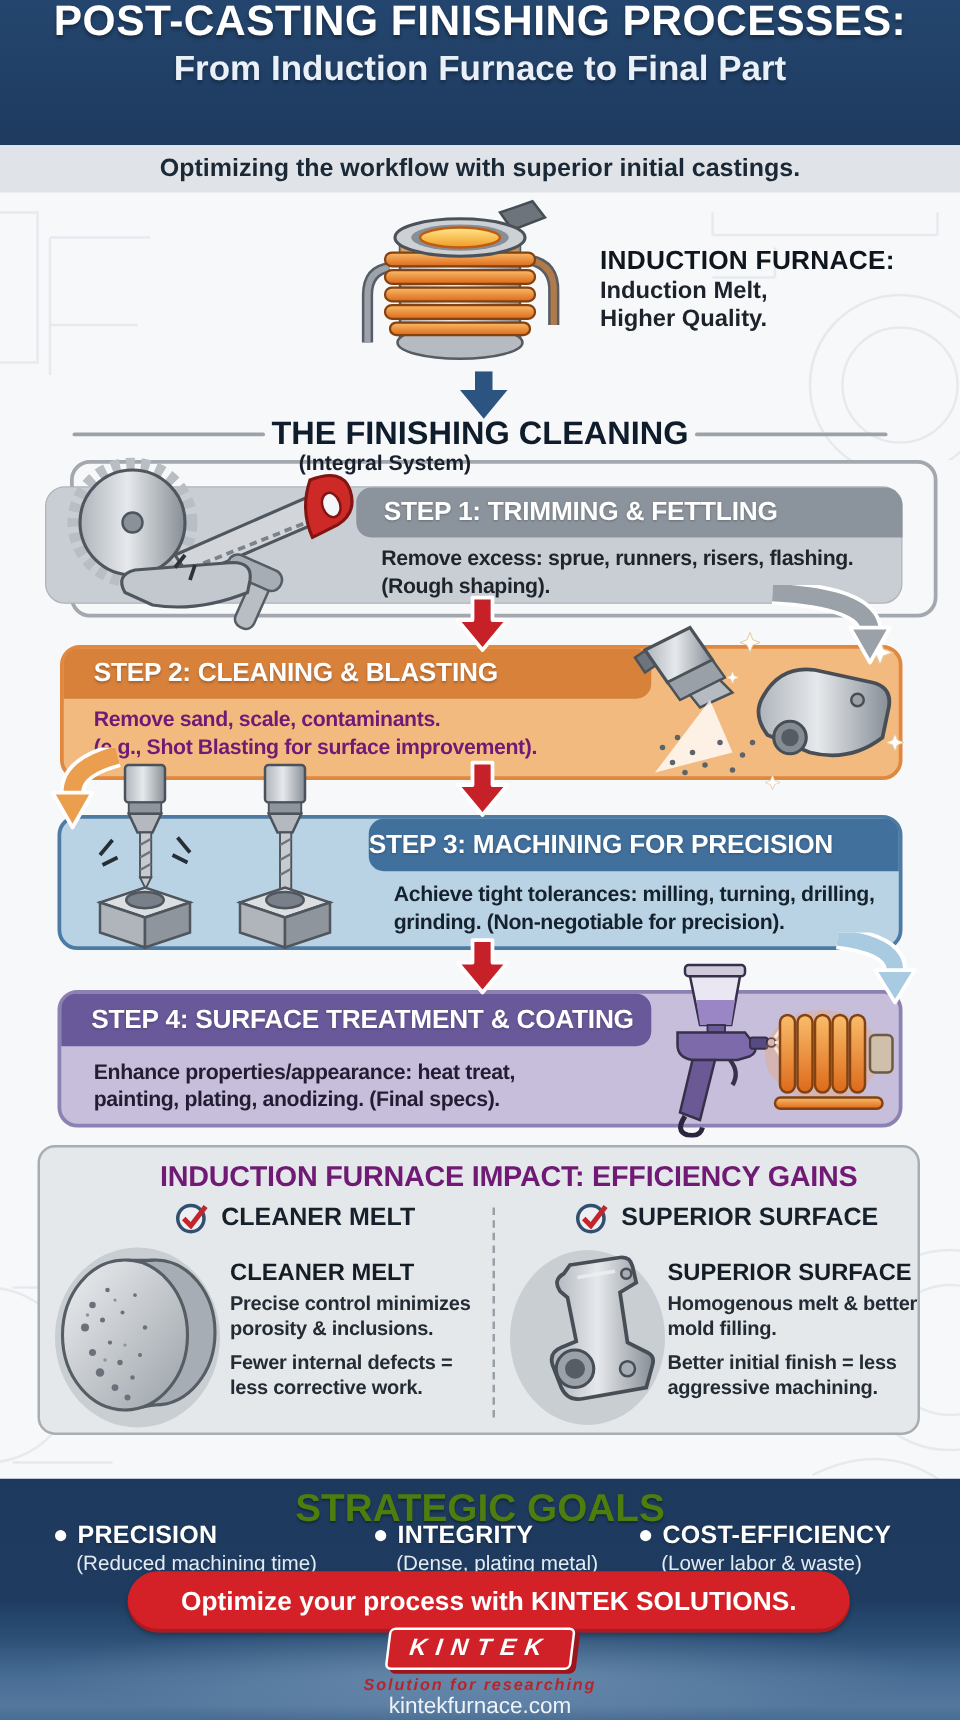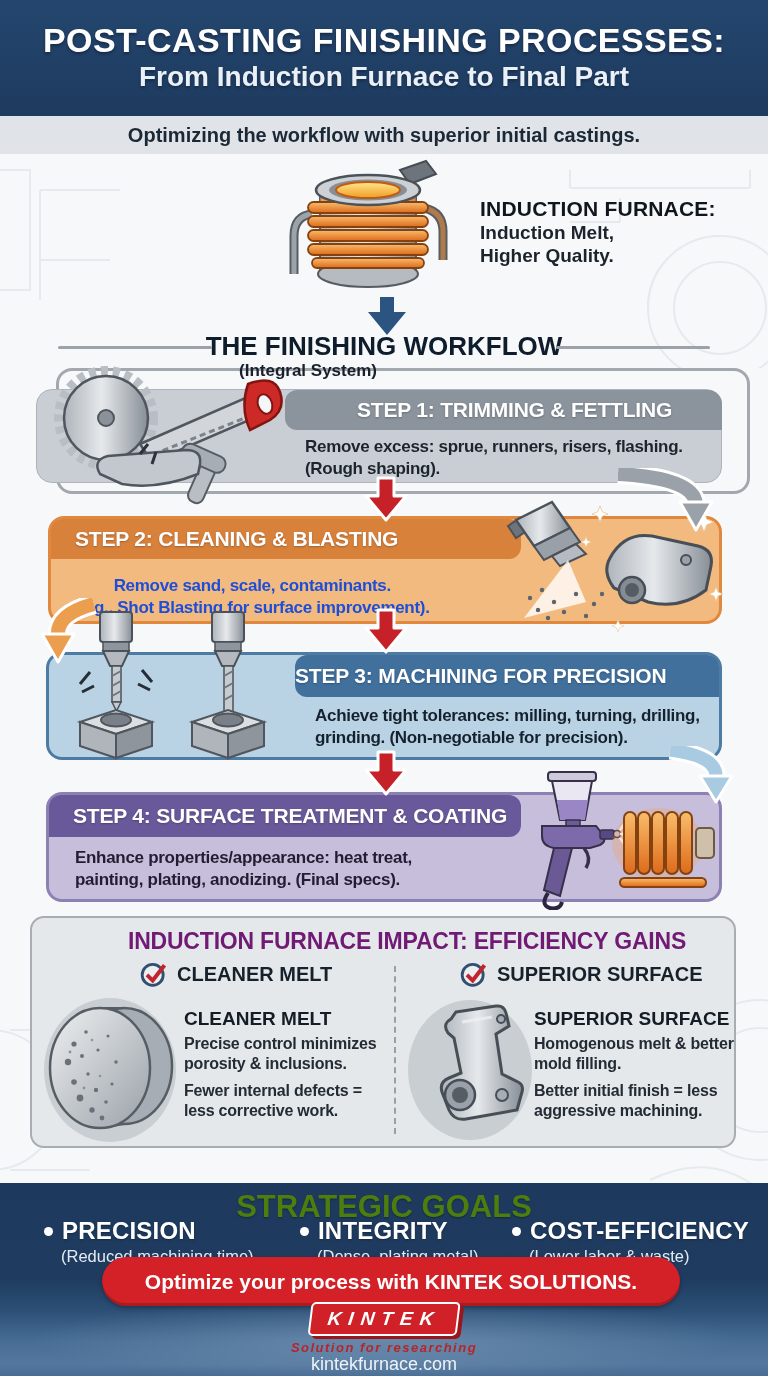--- a/index.html
+++ b/index.html
@@ -5,21 +5,21 @@
   html,body{margin:0;padding:0;background:#555;}
   .page{position:relative;width:768px;height:1376px;margin:0 auto;background:#f7f8f9;
         font-family:"Liberation Sans",sans-serif;overflow:hidden;}
   .abs{position:absolute;}
 
   
   .bg-sketch{opacity:.12;pointer-events:none;z-index:0;}
 
   
   .masthead{left:0;top:0;width:768px;height:116px;background:linear-gradient(180deg,#24466e,#1e3a5f);
-            display:flex;flex-direction:column;align-items:center;justify-content:center;z-index:2;}
+            display:flex;flex-direction:column;align-items:center;z-index:2;}
   .masthead .t1{font-size:34px;font-weight:800;color:#ffffff;letter-spacing:.4px;line-height:1.05;
                 text-shadow:0 2px 3px rgba(0,0,0,.35);}
   .masthead .t2{font-size:28px;font-weight:700;color:#eaf0f7;margin-top:3px;
                 text-shadow:0 2px 3px rgba(0,0,0,.3);}
   .tagbar{left:0;top:116px;width:768px;height:38px;background:#e0e3e7;display:flex;align-items:center;
           justify-content:center;font-size:20px;font-weight:700;color:#1b2836;z-index:2;}
 
   
   .furnace-text{left:480px;top:197px;width:260px;z-index:2;}
   .furnace-text .fh{font-size:21px;font-weight:800;color:#0f161d;letter-spacing:.2px;}
@@ -32,26 +32,26 @@
   .wf-outline{left:56px;top:368px;width:688px;height:120px;border:3px solid #a2a8ae;border-radius:16px;z-index:1;}
 
   
   .step{border-radius:16px;z-index:2;box-sizing:border-box;}
   .step .band{position:absolute;top:0;height:40px;display:flex;align-items:center;}
   .step .band .btitle{font-size:21px;font-weight:800;color:#ffffff;letter-spacing:-.2px;
                       text-shadow:0 1px 2px rgba(0,0,0,.25);white-space:nowrap;}
   .step .body{position:absolute;font-size:17px;font-weight:600;letter-spacing:-.3px;line-height:1.28;}
 
   .step1{left:36px;top:389px;width:686px;height:94px;background:#c9ced4;border:1px solid #aeb4ba;}
-  .step1 .band{left:248px;width:437px;background:#8b939c;border-radius:12px 14px 0 12px;padding-left:22px;box-sizing:border-box;justify-content:center;}
+  .step1 .band{left:248px;width:437px;background:#8b939c;border-radius:12px 14px 0 12px;padding-left:22px;box-sizing:border-box;}
   .step1 .body{left:268px;top:46px;color:#1d242c;}
 
   .step2{left:48px;top:516px;width:674px;height:108px;background:#f3ba80;border:3px solid #e0883e;}
   .step2 .band{left:0;width:470px;background:#d8813b;border-radius:12px 12px 12px 0;padding-left:24px;box-sizing:border-box;}
-  .step2 .body{left:24px;top:56px;color:#1d4ed8;text-align:center;}
+  .step2 .body{left:24px;top:46px;color:#701a75;}
 
   .step3{left:46px;top:652px;width:676px;height:108px;background:#b9d3e5;border:3px solid #4d7ba3;}
   .step3 .band{left:246px;width:424px;height:42px;background:#41709d;border-radius:12px 12px 0 12px;box-sizing:border-box;}
   .step3 .body{left:266px;top:50px;color:#15222e;}
 
   .step4{left:46px;top:792px;width:676px;height:110px;background:#c6bedb;border:3px solid #8d81b3;}
   .step4 .band{left:0;width:472px;height:42px;background:#69599a;border-radius:12px 12px 12px 0;padding-left:24px;box-sizing:border-box;}
   .step4 .body{left:26px;top:52px;color:#221d33;}
 
   .illus{z-index:3;pointer-events:none;}
@@ -73,21 +73,21 @@
   
   .footer{left:0;top:1183px;width:768px;height:193px;
           background:linear-gradient(180deg,#1d3a5e 0%,#1f3c60 50%,#2c4f76 66%,#486d94 82%,#54779d 94%,#486c93 100%);z-index:2;}
   .footer-glow{left:0;top:1295px;width:768px;height:81px;z-index:2;
           background:radial-gradient(ellipse at 50% 55%, rgba(160,190,215,.35), rgba(160,190,215,0) 65%);}
   .goals-title{position:absolute;left:0;top:1189px;width:768px;text-align:center;font-size:31px;font-weight:800;
                color:#4d7c0f;z-index:3;text-shadow:0 1px 2px rgba(0,0,0,.35);}
   .goal{position:absolute;top:1217px;z-index:3;}
   .goal .grow{display:flex;align-items:center;gap:9px;}
   .goal .dot{width:9px;height:9px;border-radius:50%;background:#ffffff;flex:0 0 auto;}
-  .goal .glabel{font-size:24px;font-weight:800;color:#ffffff;letter-spacing:.2px;text-shadow:0 1px 2px rgba(0,0,0,.35);}
+  .goal .glabel{font-size:20px;font-weight:800;color:#ffffff;letter-spacing:.2px;text-shadow:0 1px 2px rgba(0,0,0,.35);}
   .goal .gsub{font-size:16.5px;font-weight:500;color:#e5ebf2;margin-top:2px;margin-left:17px;}
   .cta{left:102px;top:1257px;width:578px;height:49px;background:#d42127;border-radius:26px;display:flex;
        align-items:center;justify-content:center;font-size:21px;font-weight:800;color:#ffffff;z-index:4;
        box-shadow:inset 0 -3px 0 rgba(0,0,0,.18), 0 2px 4px rgba(0,0,0,.3);cursor:pointer;}
   .logo{left:50%;top:1302px;transform:translateX(-50%) skewX(-7deg);background:#cf2127;border:2px solid #ffffff;
         border-radius:5px;padding:4px 16px;color:#ffffff;font-weight:800;font-style:italic;font-size:19px;
         letter-spacing:7px;z-index:4;box-shadow:4px 3px 0 #9c151a;}
   .tagline{left:0;top:1340px;width:768px;text-align:center;font-size:13px;font-weight:700;font-style:italic;
            color:#b6252b;letter-spacing:1.5px;z-index:4;}
   .website{left:0;top:1354px;width:768px;text-align:center;font-size:18px;font-weight:500;color:#eef3f8;z-index:4;cursor:pointer;}
@@ -167,21 +167,21 @@
   </svg>
   <div class="abs furnace-text">
     <div class="fh">INDUCTION FURNACE:</div>
     <div class="fl">Induction Melt,</div>
     <div class="fl">Higher Quality.</div>
   </div>
   <svg class="abs flow-arrow" style="left:366px;top:297px;" width="42" height="40" viewBox="0 0 42 40">
     <polygon points="14,0 28,0 28,15 40,15 21,38 2,15 14,15" fill="#2b5480"></polygon>
   </svg>
 
-  <div class="abs wf-title">THE FINISHING WORKFLOW</div>
+  <div class="abs wf-title">THE FINISHING CLEANING</div>
   <div class="abs wf-line" style="left:58px;width:154px;"></div>
   <div class="abs wf-line" style="left:556px;width:154px;"></div>
   <div class="abs wf-sub">(Integral System)</div>
   <div class="abs wf-outline"></div>
 
   <section class="abs step step1">
     <div class="band">
       <span class="btitle">STEP 1: TRIMMING &amp; FETTLING</span>
     </div>
     <div class="body">

